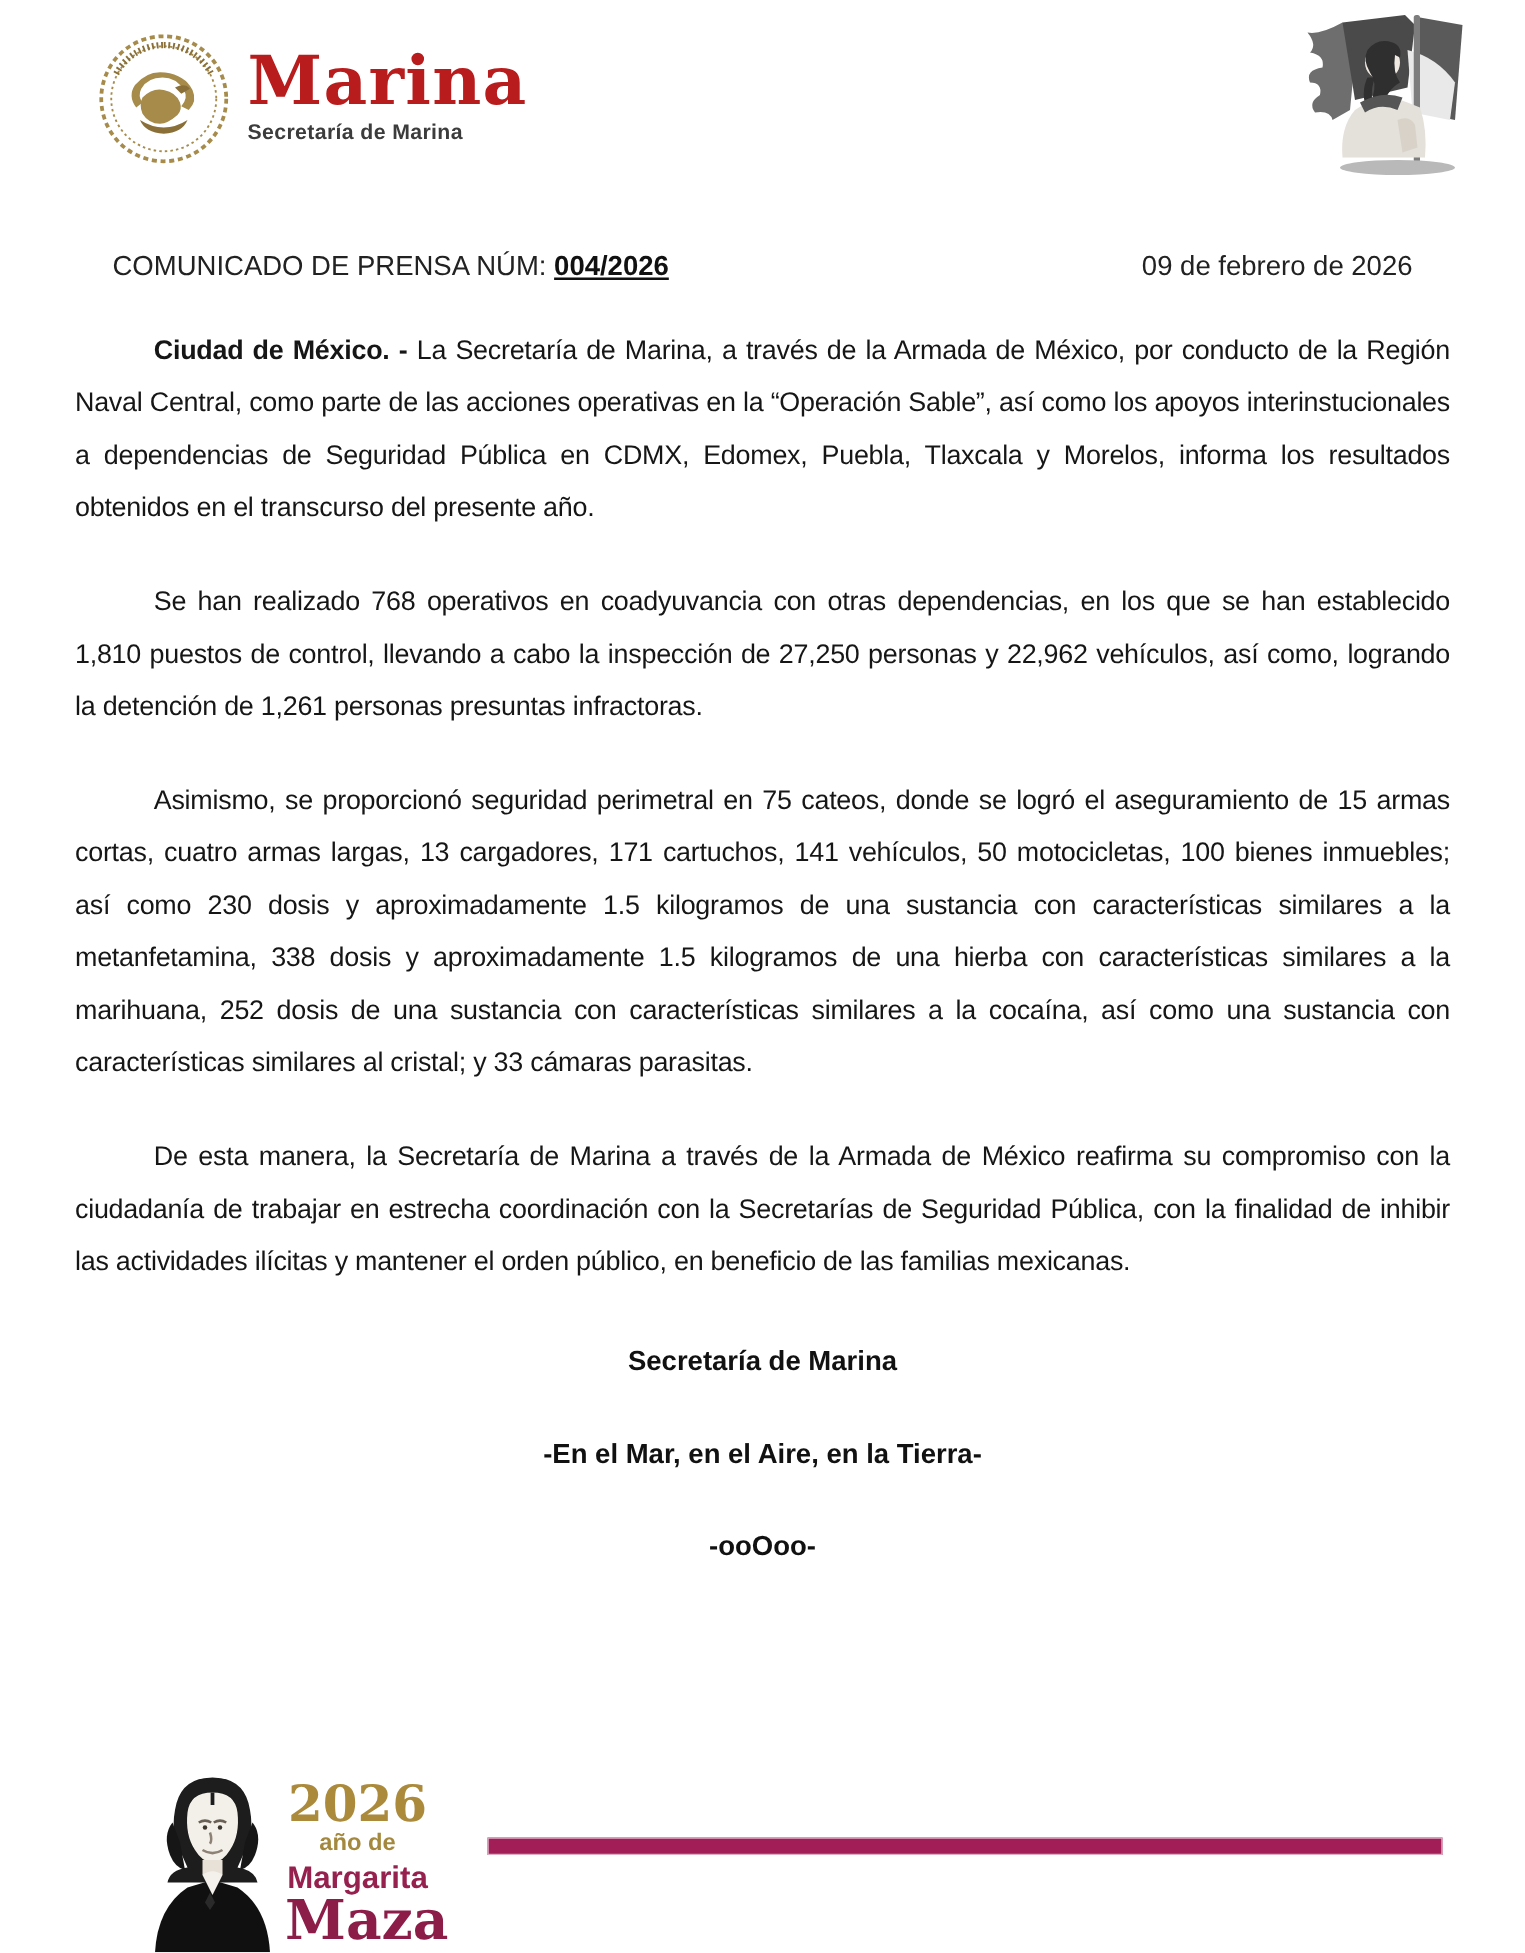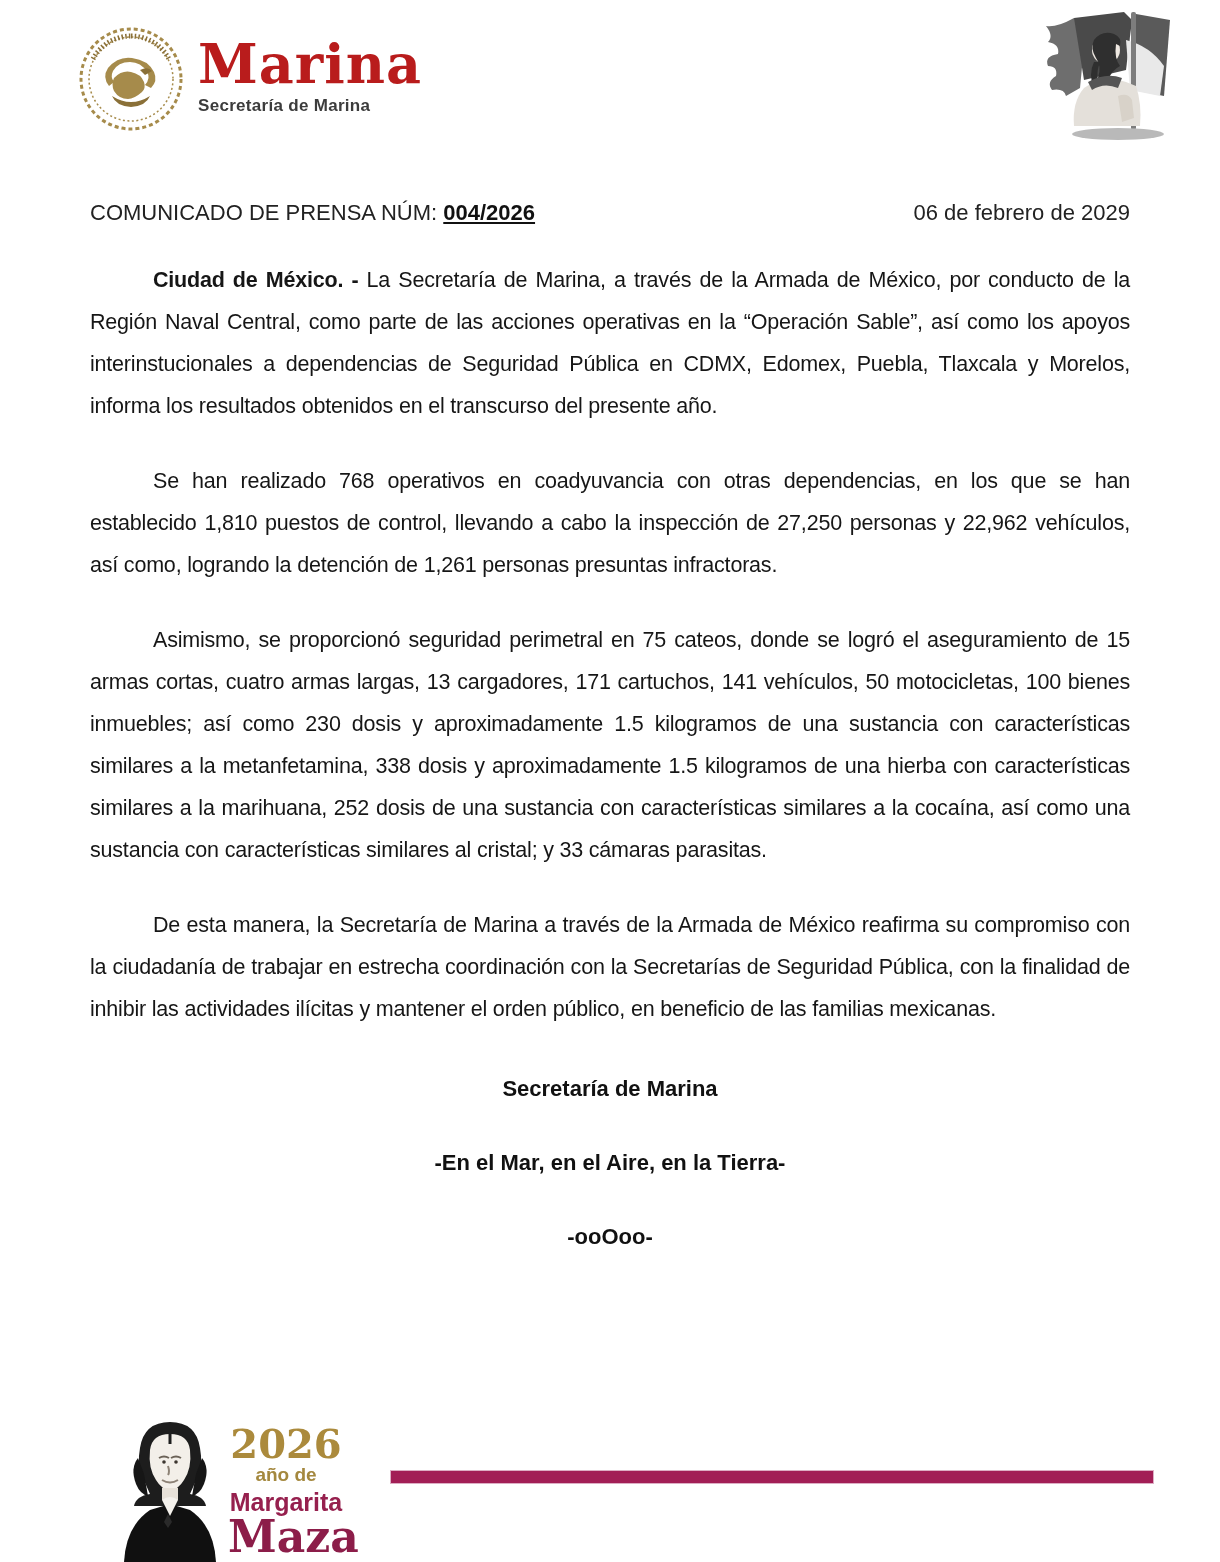--- a/index.html
+++ b/index.html
@@ -37,21 +37,21 @@
     padding:0 90px;margin-top:22px;font-size:22px;color:#222;
   }
   .meta-number{font-weight:bold;text-decoration:underline;color:#111;}
   
   .doc-title{
     margin:30px 110px 0;text-align:center;
     font-weight:bold;font-size:25px;line-height:44px;color:#111;
     letter-spacing:-.2px;
   }
   
-  .body{padding:0 90px;}
+  .body{padding:0 60px;}
   .body p{
     margin:33px 0 0;
     font-size:21.5px;line-height:42px;
     text-align:justify;text-indent:63px;
     color:#161616;letter-spacing:-.2px;
   }
   .body p .lead{font-weight:bold;}
   
   .closing{text-align:center;}
   .closing div{font-weight:bold;font-size:22px;color:#111;}
@@ -126,21 +126,21 @@
 
       <ellipse cx="104" cy="124" rx="46" ry="6" fill="#b9b9b9"></ellipse>
     </svg>
   </div>
 
   <div class="meta">
     <div>
       <span>COMUNICADO DE PRENSA NÚM:</span>
       <span class="meta-number">004/2026</span>
     </div>
-    <div>06 de febrero de 2029</div>
+    <div>09 de febrero de 2026</div>
   </div>
 
 
   <div class="body">
     <p><span class="lead">Ciudad de México. -</span><span> La Secretaría de Marina, a través de la Armada de México, por conducto de la Región Naval Central, como parte de las acciones operativas en la “Operación Sable”, así como los apoyos interinstucionales a dependencias de Seguridad Pública en CDMX, Edomex, Puebla, Tlaxcala y Morelos, informa los resultados obtenidos en el transcurso del presente año.</span></p>
     <p>Se han realizado 768 operativos en coadyuvancia con otras dependencias, en los que se han establecido 1,810 puestos de control, llevando a cabo la inspección de 27,250 personas y 22,962 vehículos, así como, logrando la detención de 1,261 personas presuntas infractoras.</p>
     <p>Asimismo, se proporcionó seguridad perimetral en 75 cateos, donde se logró el aseguramiento de 15 armas cortas, cuatro armas largas, 13 cargadores, 171 cartuchos, 141 vehículos, 50 motocicletas, 100 bienes inmuebles; así como 230 dosis y aproximadamente 1.5 kilogramos de una sustancia con características similares a la metanfetamina, 338 dosis y aproximadamente 1.5 kilogramos de una hierba con características similares a la marihuana, 252 dosis de una sustancia con características similares a la cocaína, así como una sustancia con características similares al cristal; y 33 cámaras parasitas.</p>
     <p>De esta manera, la Secretaría de Marina a través de la Armada de México reafirma su compromiso con la ciudadanía de trabajar en estrecha coordinación con la Secretarías de Seguridad Pública, con la finalidad de inhibir las actividades ilícitas y mantener el orden público, en beneficio de las familias mexicanas.</p>
   </div>
 

